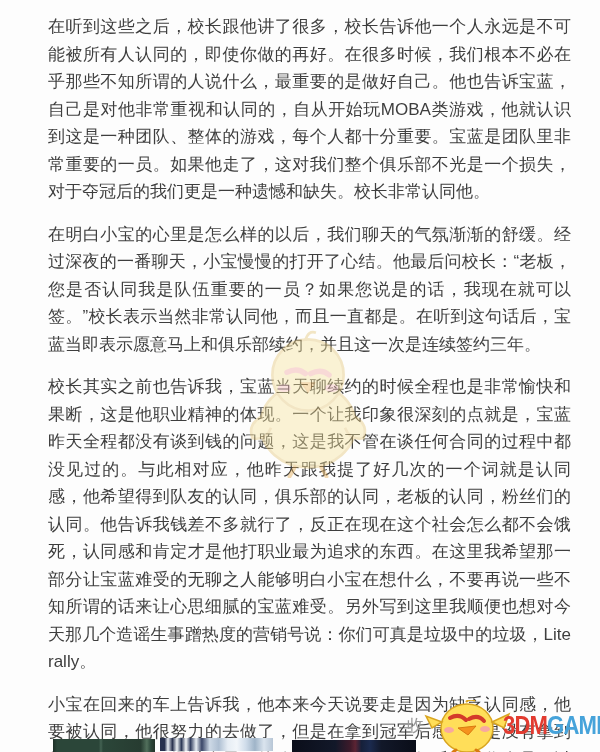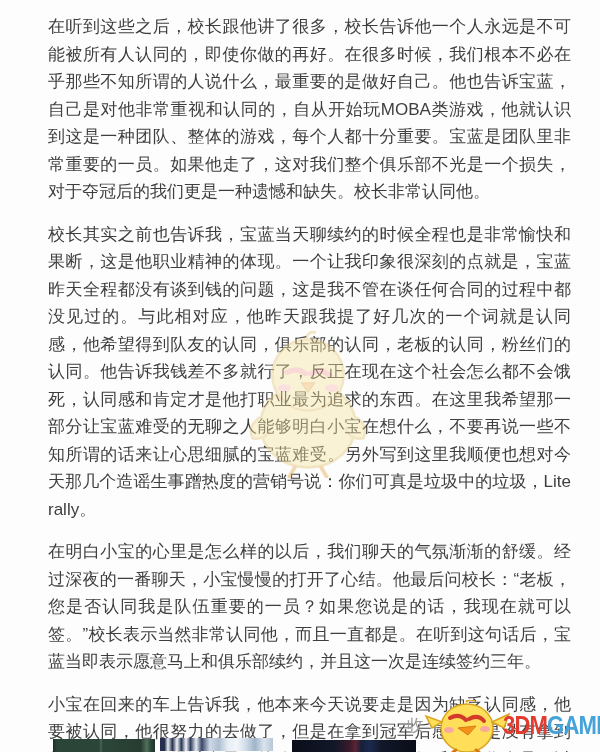--- a/index.html
+++ b/index.html
@@ -103,22 +103,22 @@
       #1b2a4e 63%, #121829 72%, #0a0d18 100%);
   }
 </style>
 </head>
 <body>
 
 <div class="page">
 
   <div class="article">
     <p>在听到这些之后，校长跟他讲了很多，校长告诉他一个人永远是不可能被所有人认同的，即使你做的再好。在很多时候，我们根本不必在乎那些不知所谓的人说什么，最重要的是做好自己。他也告诉宝蓝，自己是对他非常重视和认同的，自从开始玩MOBA类游戏，他就认识到这是一种团队、整体的游戏，每个人都十分重要。宝蓝是团队里非常重要的一员。如果他走了，这对我们整个俱乐部不光是一个损失，对于夺冠后的我们更是一种遗憾和缺失。校长非常认同他。</p>
+    <p>在明白小宝的心里是怎么样的以后，我们聊天的气氛渐渐的舒缓。经过深夜的一番聊天，小宝慢慢的打开了心结。他最后问校长：“老板，您是否认同我是队伍重要的一员？如果您说是的话，我现在就可以签。”校长表示当然非常认同他，而且一直都是。在听到这句话后，宝蓝当即表示愿意马上和俱乐部续约，并且这一次是连续签约三年。</p>
     <p>校长其实之前也告诉我，宝蓝当天聊续约的时候全程也是非常愉快和果断，这是他职业精神的体现。一个让我印象很深刻的点就是，宝蓝昨天全程都没有谈到钱的问题，这是我不管在谈任何合同的过程中都没见过的。与此相对应，他昨天跟我提了好几次的一个词就是认同感，他希望得到队友的认同，俱乐部的认同，老板的认同，粉丝们的认同。他告诉我钱差不多就行了，反正在现在这个社会怎么都不会饿死，认同感和肯定才是他打职业最为追求的东西。在这里我希望那一部分让宝蓝难受的无聊之人能够明白小宝在想什么，不要再说一些不知所谓的话来让心思细腻的宝蓝难受。另外写到这里我顺便也想对今天那几个造谣生事蹭热度的营销号说：你们可真是垃圾中的垃圾，Literally。</p>
-    <p>在明白小宝的心里是怎么样的以后，我们聊天的气氛渐渐的舒缓。经过深夜的一番聊天，小宝慢慢的打开了心结。他最后问校长：“老板，您是否认同我是队伍重要的一员？如果您说是的话，我现在就可以签。”校长表示当然非常认同他，而且一直都是。在听到这句话后，宝蓝当即表示愿意马上和俱乐部续约，并且这一次是连续签约三年。</p>
     <p>小宝在回来的车上告诉我，他本来今天说要走是因为缺乏认同感，他要被认同，他很努力的去做了，但是在拿到冠军后感觉还是没有拿到他想要的东西。经过今天，他确定了他的队友，俱乐部工作人员，以及校长都是认同他的，所以他这次选择签三年，他想把自己的整个职业生涯寄托给iG。以上是小宝的原话，我很感动，我也深知这意味着什么，我也希望我们俱乐部能够一路陪他走过今后灿烂辉煌的职业生涯，希望他的整个职业生涯前缀都是iG！</p>
   </div>
 
   <div class="watermark">
     <svg viewBox="0 0 100 112" width="132" height="148" xmlns="http://www.w3.org/2000/svg">
       <ellipse cx="50" cy="72" rx="36" ry="32" fill="#f7e49e" stroke="#e3c576" stroke-width="2"></ellipse>
       <circle cx="50" cy="34" r="27" fill="#f7e49e" stroke="#e3c576" stroke-width="2"></circle>
       <path d="M48 8 q2 -8 8 -6" fill="none" stroke="#e3c576" stroke-width="2"></path>
       <path d="M34 32 q8 -4 14 1" fill="none" stroke="#f2a9a2" stroke-width="4" stroke-linecap="round"></path>
       <path d="M52 33 q8 -4 14 1" fill="none" stroke="#f2a9a2" stroke-width="4" stroke-linecap="round"></path>

